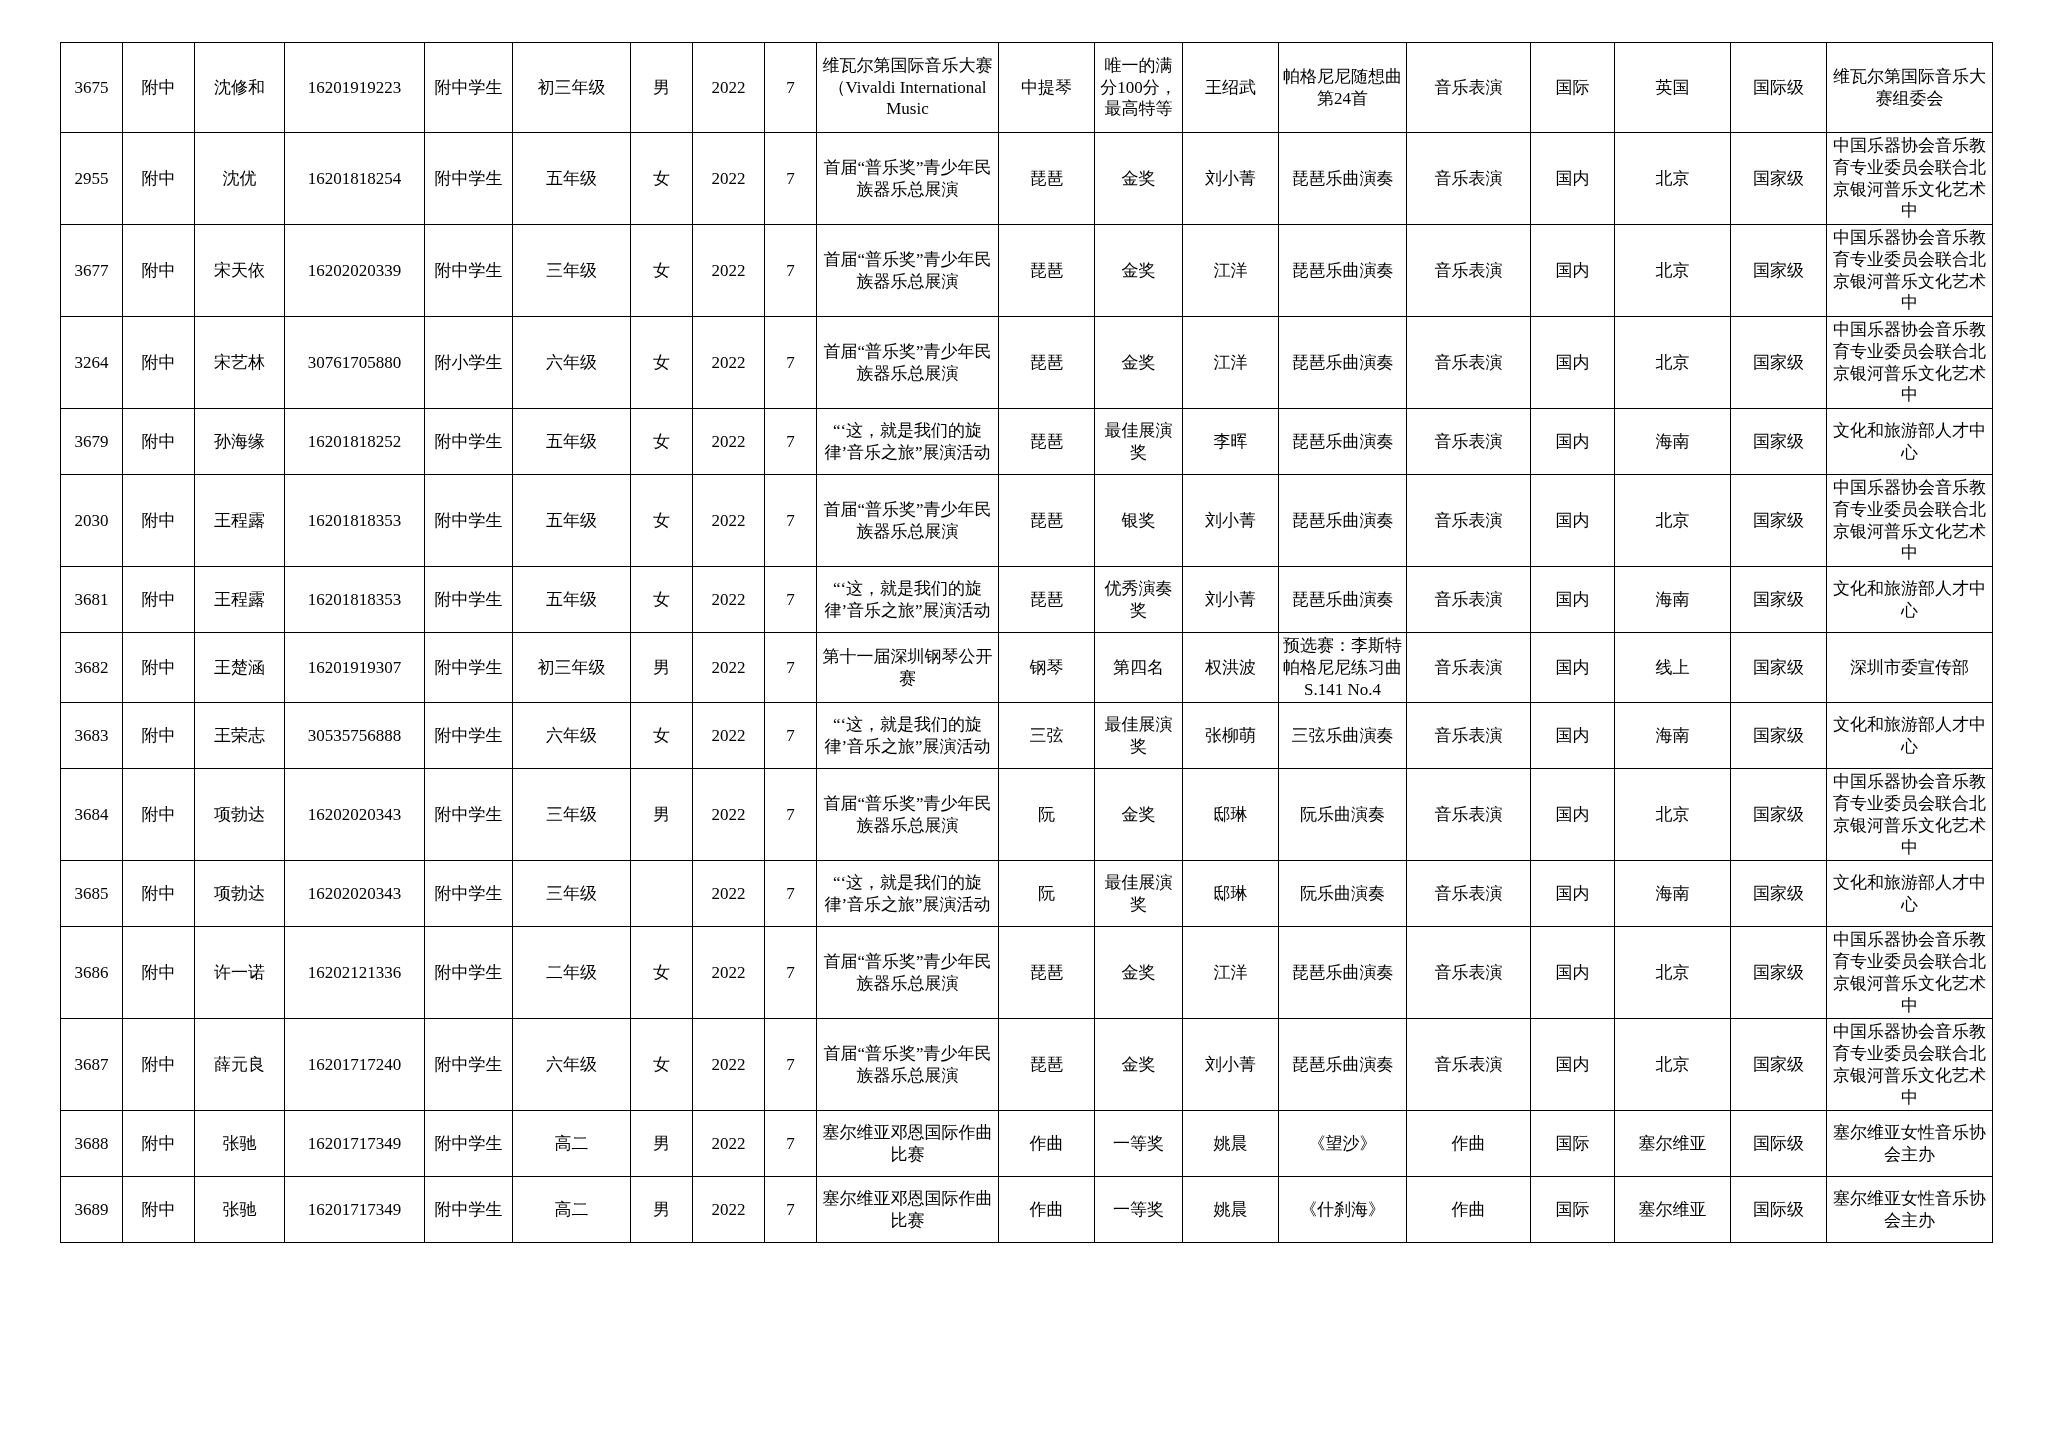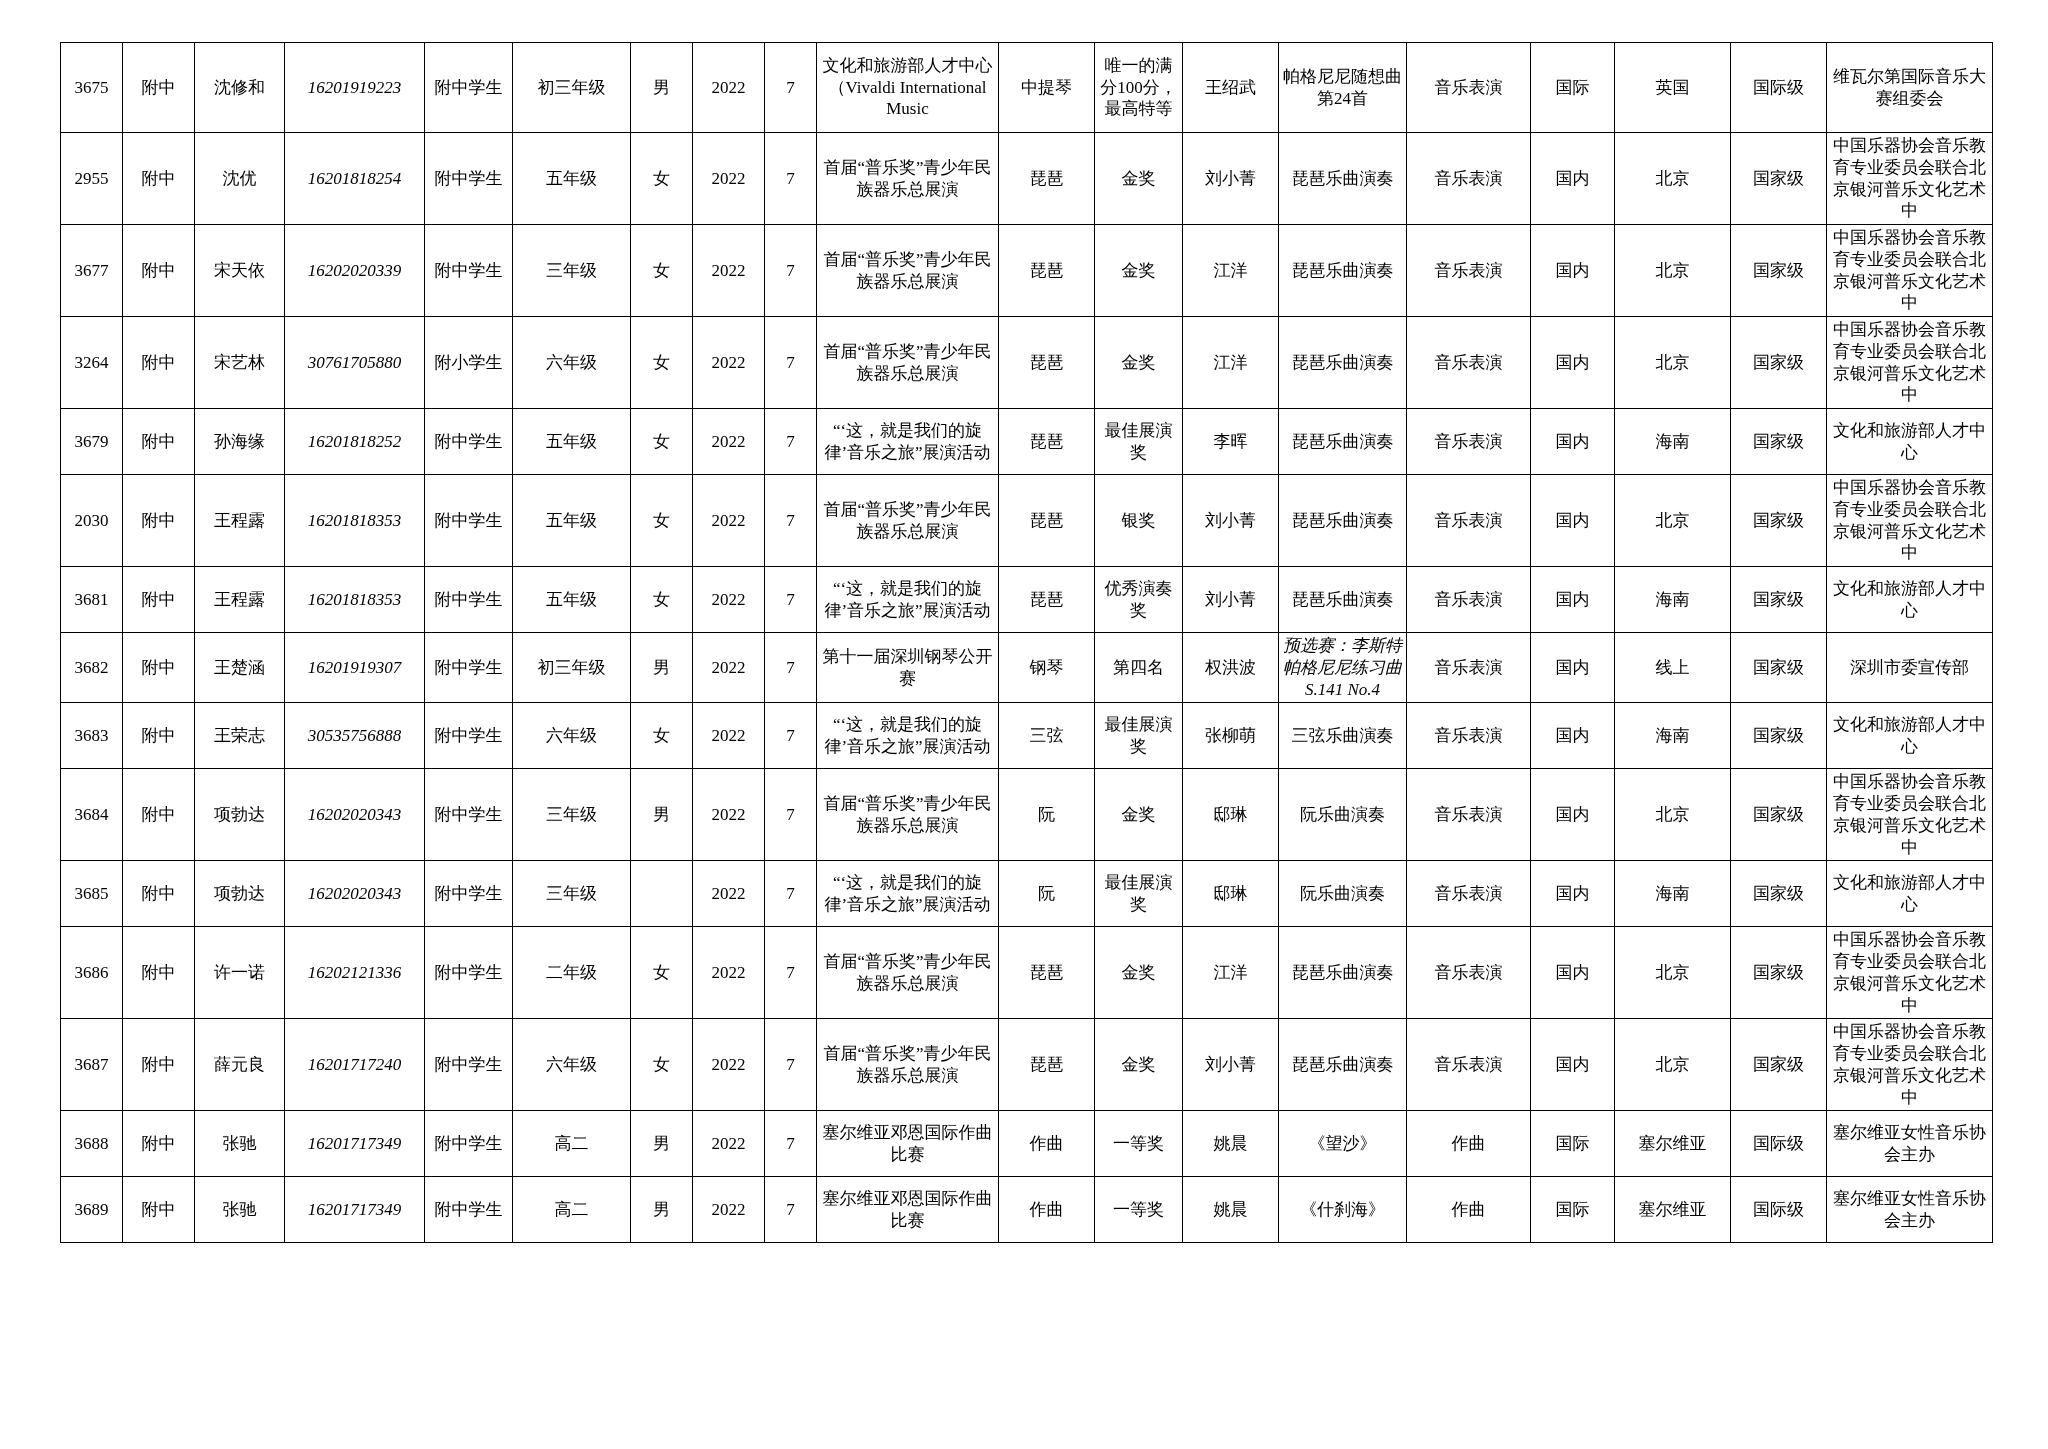--- a/index.html
+++ b/index.html
@@ -61,21 +61,20 @@
   .row-h1 { height: 90px; }
   .row-h2 { height: 66px; }
 
   td.latin {
     font-size: 15.5px;
     line-height: 1.22;
   }
   td.small {
     font-size: 15.5px;
     line-height: 1.2;
-    font-style: italic;
   }
   td.tight {
     line-height: 1.18;
     font-size: 16.5px;
   }
 </style>
 </head>
 <body>
 
 <div class="page">
@@ -106,21 +105,21 @@
       <tr class="row-h1">
         <td>3675</td>
         <td>附中</td>
         <td>沈修和</td>
         <td class="small">16201919223</td>
         <td>附中学生</td>
         <td>初三年级</td>
         <td>男</td>
         <td>2022</td>
         <td>7</td>
-        <td class="latin">文化和旅游部人才中心（Vivaldi International Music</td>
+        <td class="latin">维瓦尔第国际音乐大赛（Vivaldi International Music</td>
         <td>中提琴</td>
         <td class="tight">唯一的满分100分，最高特等</td>
         <td>王绍武</td>
         <td class="tight">帕格尼尼随想曲第24首</td>
         <td>音乐表演</td>
         <td>国际</td>
         <td>英国</td>
         <td>国际级</td>
         <td class="tight">维瓦尔第国际音乐大赛组委会</td>
       </tr>

